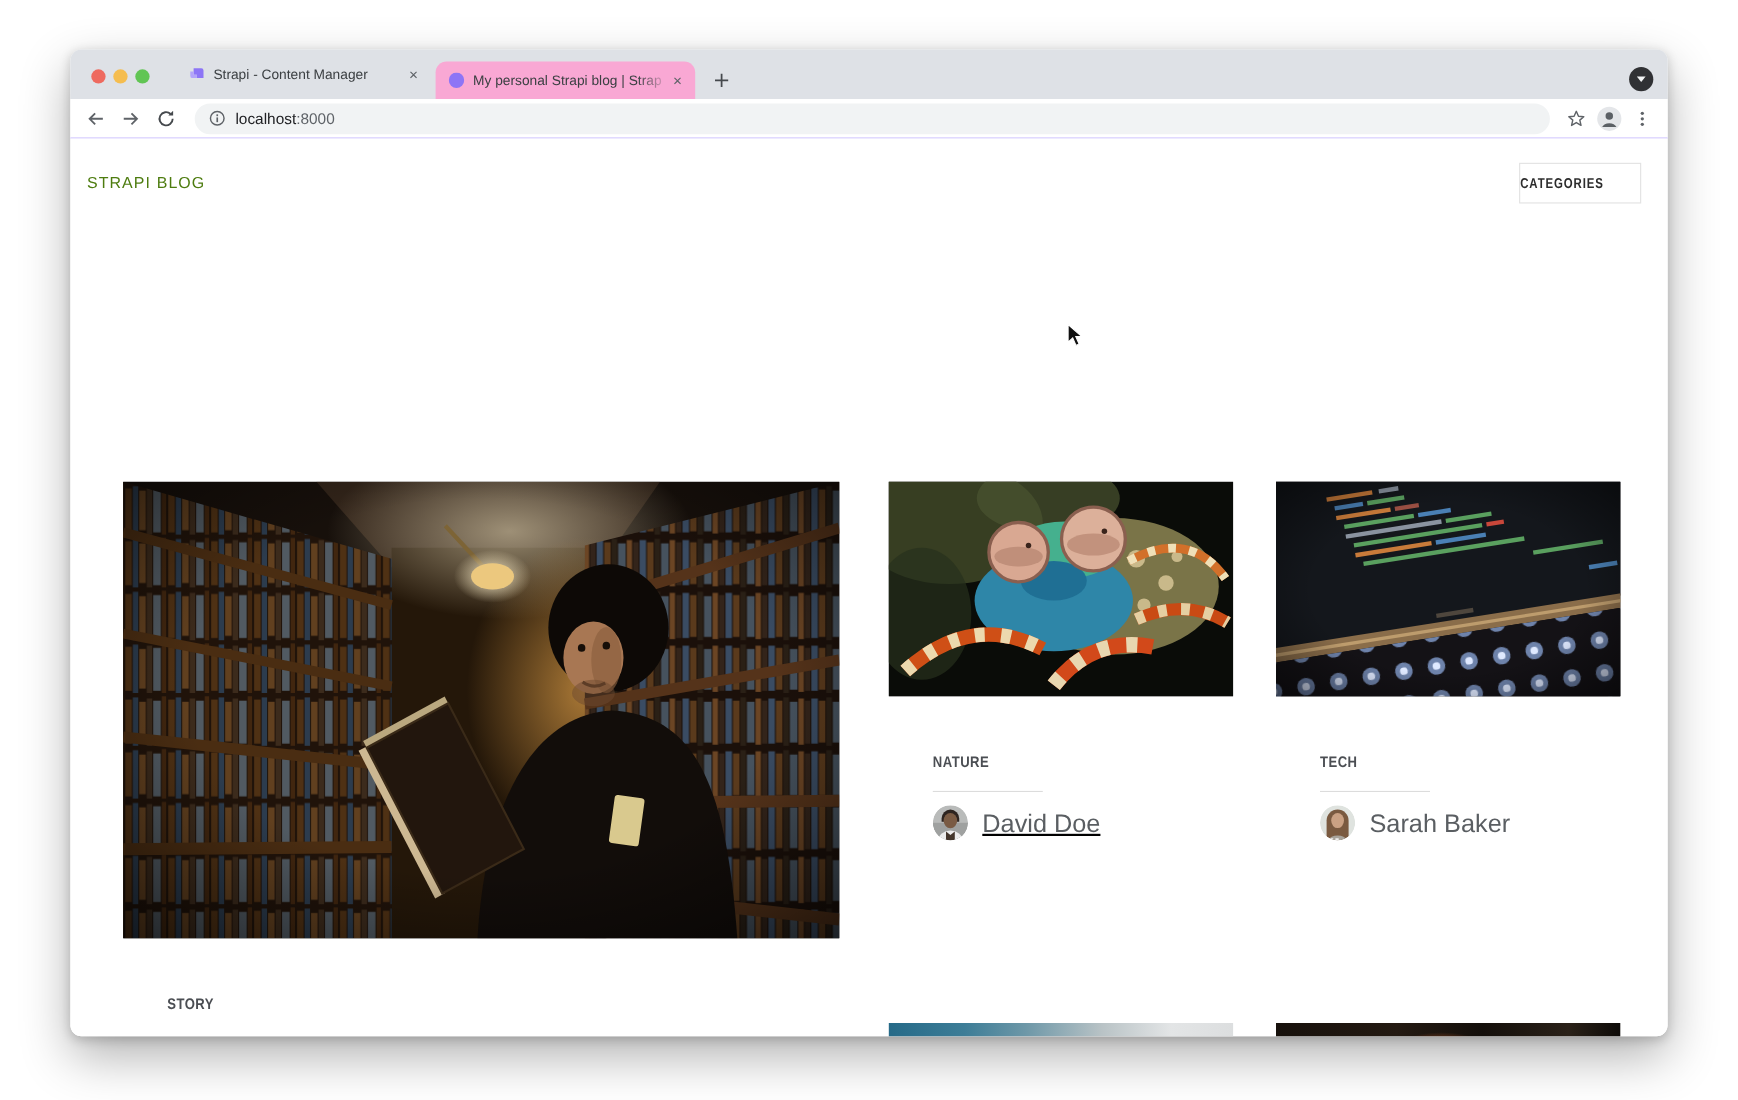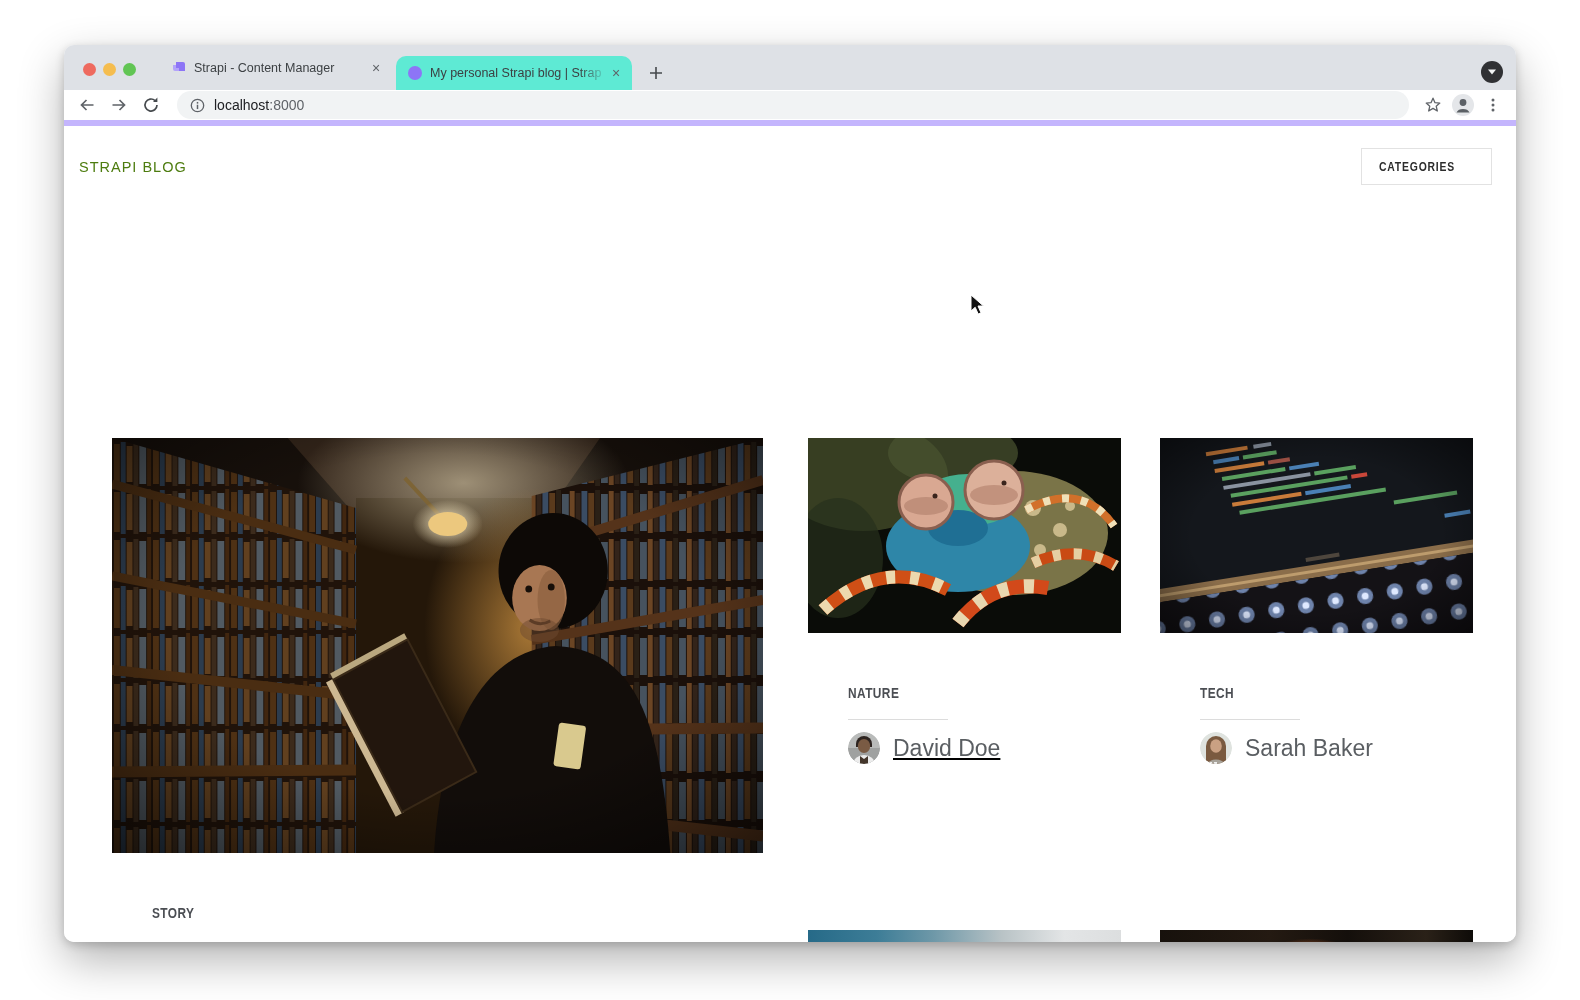--- a/index.html
+++ b/index.html
@@ -12,53 +12,53 @@
     border-radius:10px; background:#fff;
     box-shadow:0 18px 45px rgba(0,0,0,.30), 0 3px 10px rgba(0,0,0,.18); }
 
   .tabstrip { position:relative; height:45px; background:#dee1e6; border-radius:10px 10px 0 0; }
   .lights { position:absolute; left:19px; top:18px; display:flex; gap:7px; }
   .light { width:13px; height:13px; border-radius:50%; }
   .light.r { background:#ee6a5f; } .light.y { background:#f5bd4f; } .light.g { background:#61c554; }
 
   .tab { position:absolute; display:flex; align-items:center; font-size:12.5px; color:#3c4043; }
   .tab-inactive { left:96px; top:0; width:232px; height:45px; padding:0 8px 0 12px; }
-  .tab-active { left:332px; top:11px; width:236px; height:34px; background:#5eead4;
+  .tab-active { left:332px; top:11px; width:236px; height:34px; background:#f9a8d4;
     border-radius:10px 10px 0 0; padding:0 8px 0 12px; }
   .favicon { width:14px; height:14px; margin-right:8px; flex:0 0 auto; }
   .tab-label { flex:1; white-space:nowrap; overflow:hidden; }
   .tab-active .tab-label { -webkit-mask-image:linear-gradient(90deg,#000 84%,transparent);
     mask-image:linear-gradient(90deg,#000 84%,transparent); }
   .tab-close { width:16px; height:16px; display:flex; align-items:center; justify-content:center;
     font-size:14px; color:#5f6368; border-radius:50%; flex:0 0 auto; }
   .newtab { position:absolute; left:578px; top:14px; width:28px; height:28px; display:flex;
     align-items:center; justify-content:center; color:#45494d; }
   .downloads { position:absolute; right:13px; top:16px; width:22px; height:22px; border-radius:50%;
     background:#303134; display:flex; align-items:center; justify-content:center; }
   .downloads svg { display:block; }
 
   .toolbar { height:36px; background:#fff; display:flex; align-items:center; padding:0 9px;
-    border-bottom:6px solid #c4b5fd; }
+    border-bottom:1px solid #c4b5fd; }
   .navbtn { width:27px; height:27px; display:flex; align-items:center; justify-content:center;
     margin-right:5px; border-radius:50%; flex:0 0 auto; }
   .omnibox { flex:1; height:28px; background:#f1f3f4; border-radius:14px; margin:0 8px;
     display:flex; align-items:center; padding:0 13px; }
   .omnibox .url { font-size:14px; margin-left:9px; color:#202124; }
   .omnibox .url .port { color:#5f6368; }
   .rightbtn { width:28px; height:28px; display:flex; align-items:center; justify-content:center;
     margin-left:2px; flex:0 0 auto; }
 
   
   .pagebody { position:relative; height:816px; background:#fff; border-radius:0 0 10px 10px;
     overflow:hidden; }
 
   .brand { position:absolute; left:15px; top:33px; font-size:14.5px; letter-spacing:1px;
     color:#4d7c0f; }
-  .cat-btn { position:absolute; right:24px; top:22px; width:131px; height:37px; background:#fff;
-    border:1px solid #e2e2e2; display:flex; align-items:center; justify-content:center; }
+  .cat-btn { position:absolute; right:24px; top:22px; width:111px; height:37px; background:#fff;
+    border:1px solid #e2e2e2; display:flex; align-items:center; }
   .cond { display:inline-block; font-weight:bold; transform-origin:left center; white-space:nowrap; }
   .cat-btn .cond { font-size:13px; letter-spacing:1px; color:#2c2c2c; transform:scaleX(.8); }
 
   .hero { position:absolute; left:38px; top:166px; font-weight:bold; color:#323232;
     font-size:120px; line-height:1; }
   .hero .cond { letter-spacing:2px; transform:scaleX(.6); }
 
   .card { position:absolute; }
   .card-photo { display:block; width:100%; background:#111; }
   .card-photo svg { display:block; width:100%; height:100%; }

